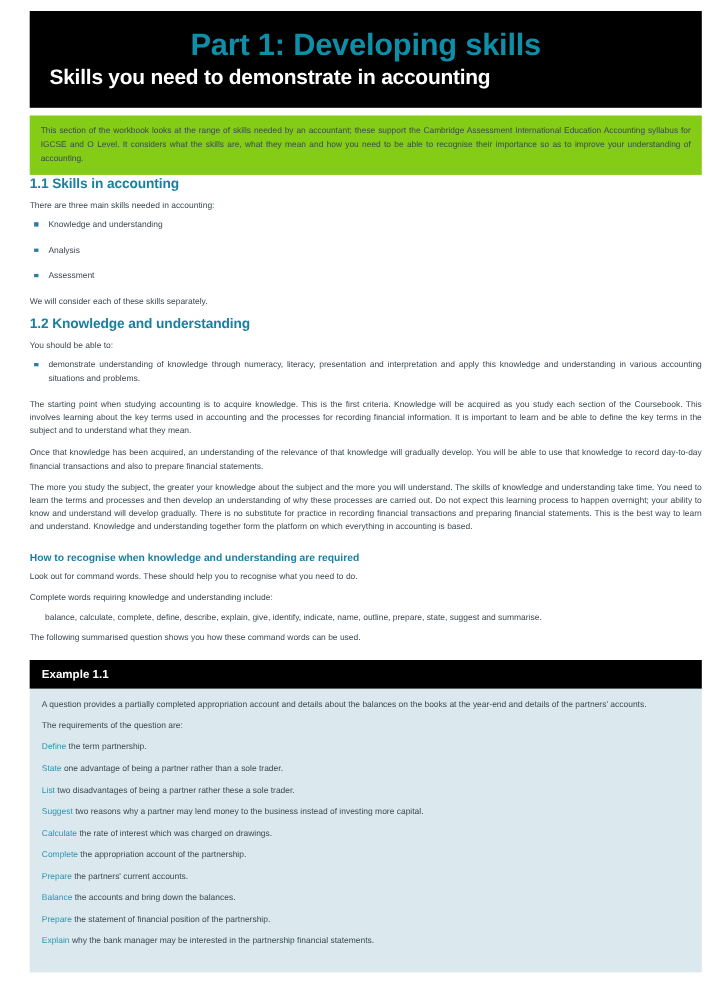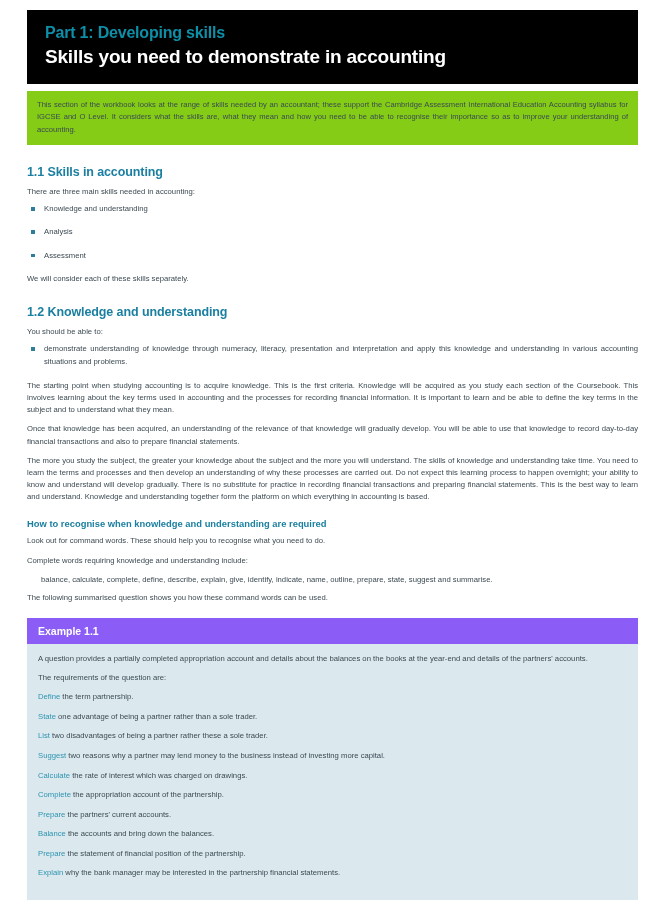--- a/index.html
+++ b/index.html
@@ -29,25 +29,26 @@
   }
 
   
   .banner {
     background: #000000;
     padding: 14px 18px 16px 18px;
     box-sizing: border-box;
   }
   .banner-part {
     color: #0d8fa8;
-    font-size: 16px;
+    font-size: 28px;
     font-weight: bold;
     line-height: 1.18;
     letter-spacing: -0.2px;
     margin: 0 0 2px 0;
+    text-align: center;
   }
   .banner-sub {
     color: #ffffff;
     font-size: 19px;
     font-weight: bold;
     line-height: 1.22;
     letter-spacing: -0.2px;
     margin: 0;
     max-width: 470px;
   }
@@ -65,21 +66,21 @@
     line-height: 1.62;
     color: #3b4a52;
     text-align: justify;
   }
 
   
   h2.sec {
     color: #1a7fa0;
     font-size: 12.5px;
     font-weight: bold;
-    margin: 20px 0 7px 0;
+    margin: 1px 0 7px 0;
     letter-spacing: -0.1px;
   }
   h3.subsec {
     color: #1a7fa0;
     font-size: 9.4px;
     font-weight: bold;
     margin: 15px 0 6px 0;
   }
   p.body {
     margin: 0 0 7px 0;
@@ -122,21 +123,21 @@
     display: block;
   }
   ul.bul.spaced li { margin-bottom: 11px; }
 
   
   .example-box {
     margin-top: 14px;
     background: #dbe9ee;
   }
   .example-head {
-    background: #8b5cf6;
+    background: #000000;
     color: #ffffff;
     font-size: 10.5px;
     font-weight: bold;
     padding: 7px 11px 7px 11px;
   }
   .example-body {
     padding: 9px 11px 11px 11px;
   }
   .example-body p {
     margin: 0 0 7px 0;

